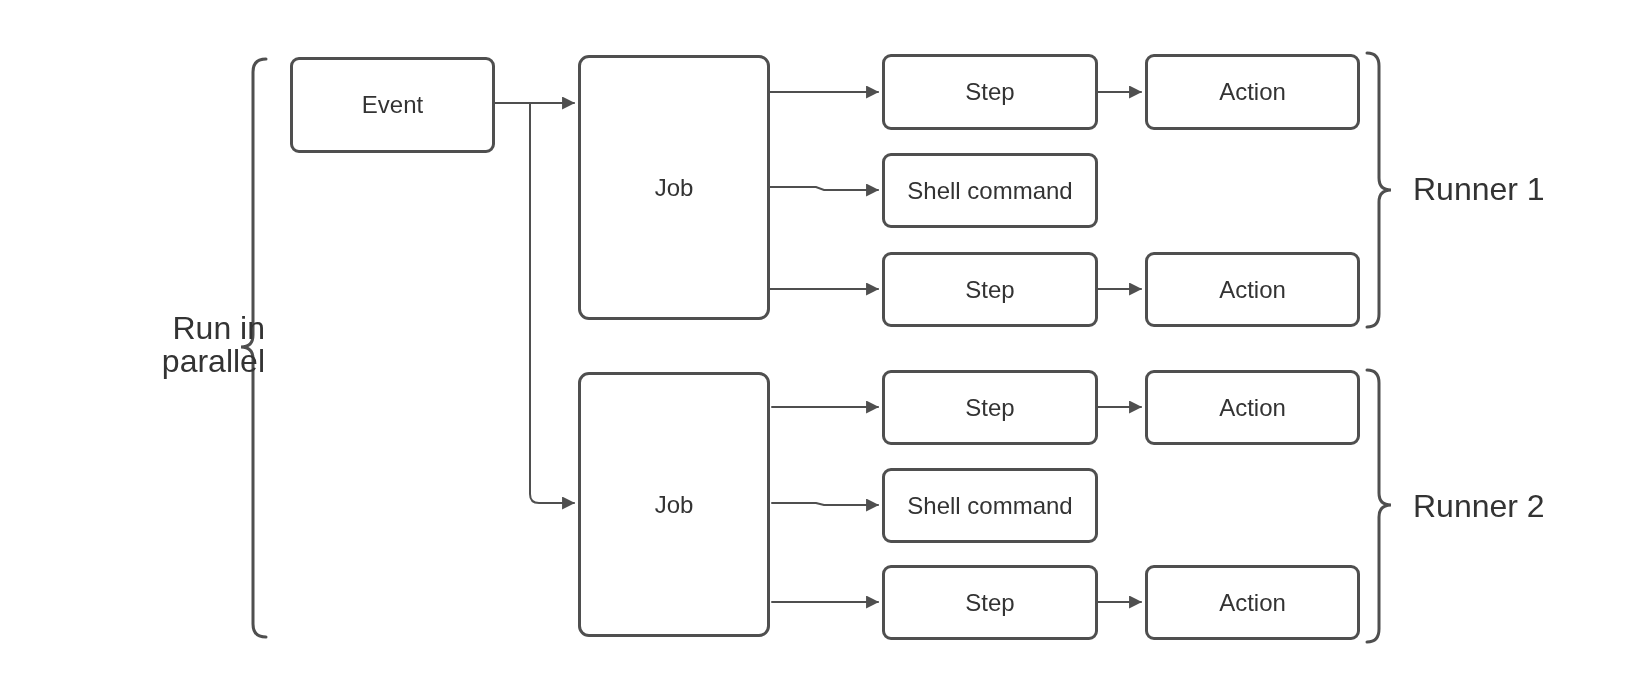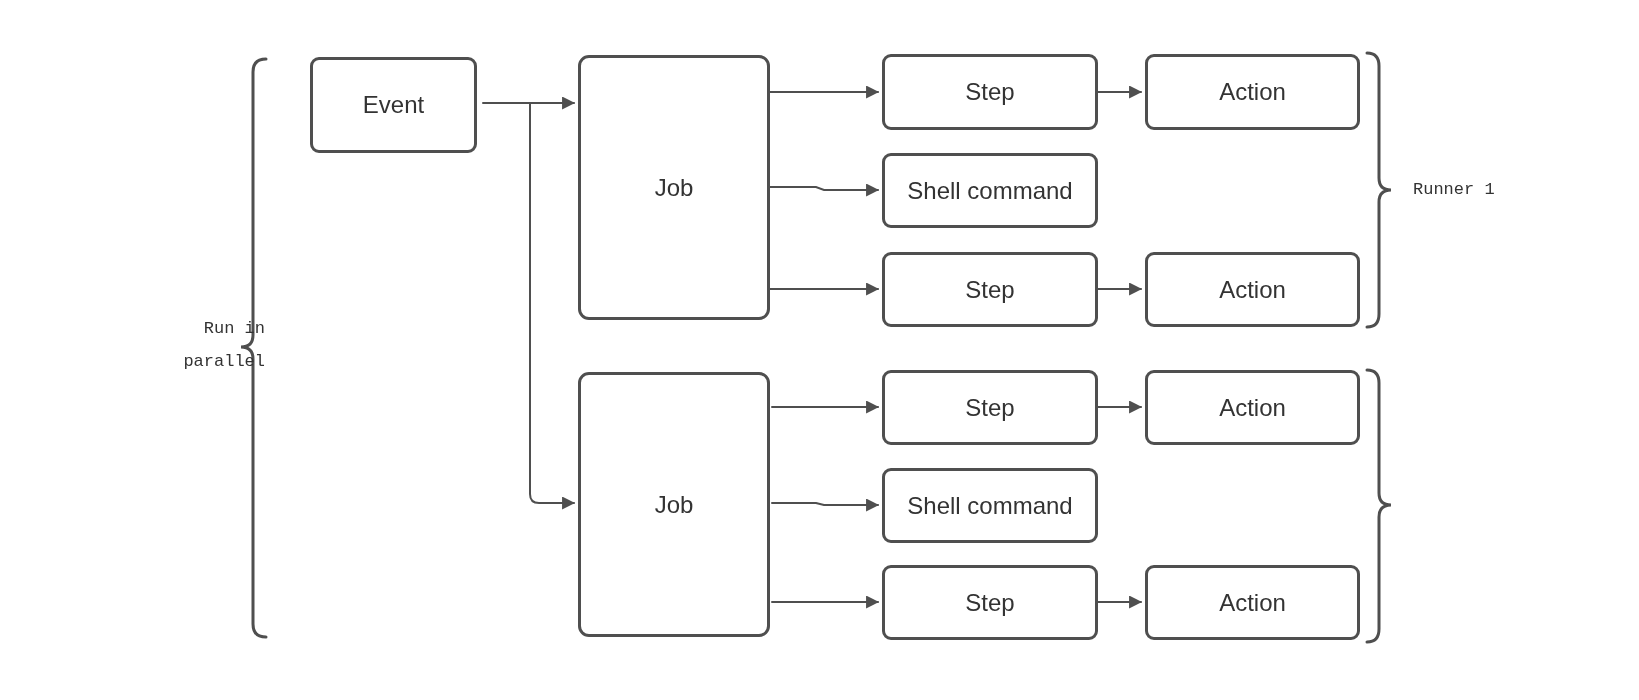--- a/index.html
+++ b/index.html
@@ -30,26 +30,25 @@
     border-radius: 9px;
     display: flex;
     align-items: center;
     justify-content: center;
     font-size: 24px;
     color: #333333;
     text-align: center;
   }
   .floating-label {
     position: absolute;
-    font-size: 17px;
+    font-size: 32px;
     color: #333333;
     white-space: pre-line;
     text-align: center;
     line-height: 33px;
-    font-family: Liberation Mono, monospace;
   }
 </style>
 </head>
 <body>
 
 <div class="canvas">
 
   <svg class="wires" viewBox="0 0 1639 700">
     <defs>
       <marker id="arrow" viewBox="0 0 12 12" refX="11" refY="6" markerWidth="13" markerHeight="13" markerUnits="userSpaceOnUse" orient="auto">
@@ -86,22 +85,23 @@
 
       <path d="M1367 370 Q1379 370 1379 383 L1379 493 Q1379 505 1391 505 Q1379 505 1379 517 L1379 629 Q1379 642 1367 642"></path>
     </g>
   </svg>
 
   <div class="floating-label" style="left:105px; top:312px; width:160px;text-align:right;">Run in
 parallel</div>
 
   <div class="floating-label" style="left:1413px; top:173px; width:200px; text-align:left;">Runner 1</div>
 
+  <div class="floating-label" style="left:1413px; top:490px; width:200px; text-align:left;">Runner 2</div>
 
-  <div class="node" style="left:290px; top:57px; width:167px; height:96px;margin-left:20px;">
+  <div class="node" style="left:290px; top:57px; width:205px; height:96px;">
     <span>Event</span>
   </div>
 
   <div class="node" style="left:578px; top:55px; width:192px; height:265px; border-radius:11px;">
     <span>Job</span>
   </div>
 
   <div class="node" style="left:882px; top:54px; width:216px; height:76px;">
     <span>Step</span>
   </div>

